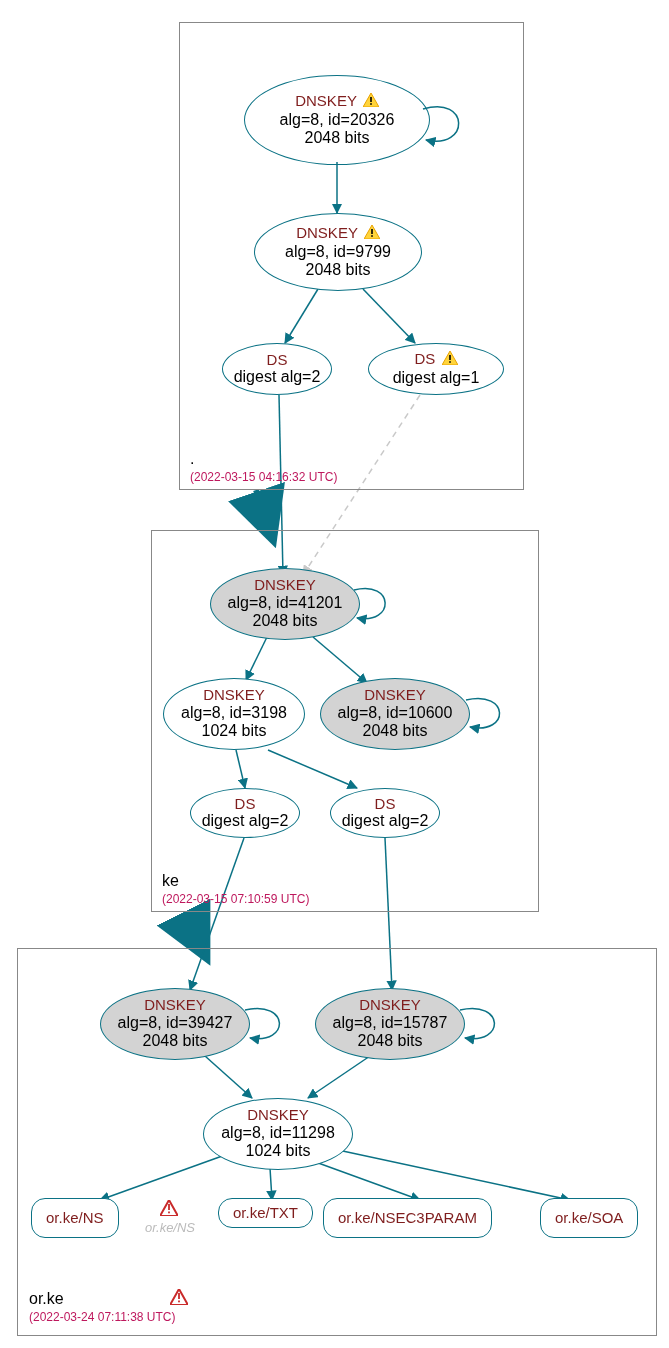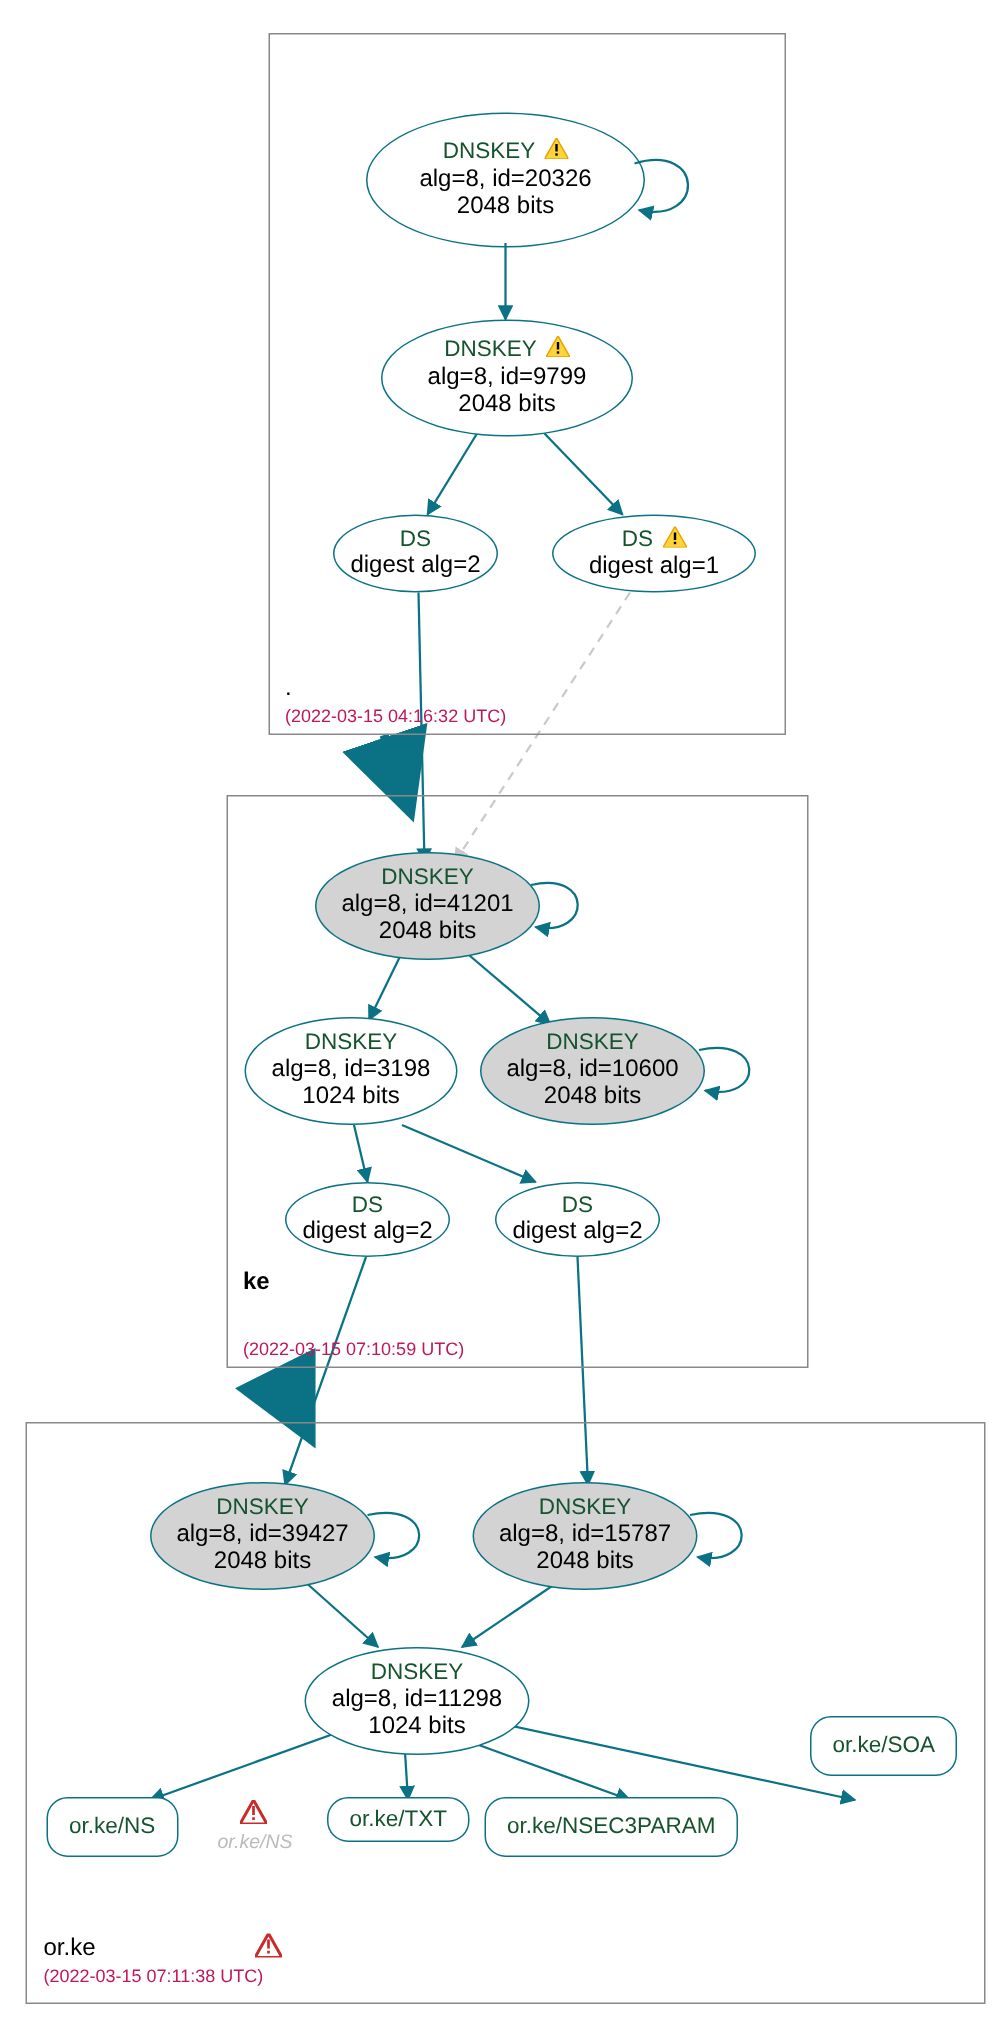--- a/index.html
+++ b/index.html
@@ -46,21 +46,21 @@
     padding: 5px;
     display: flex;
     align-items: center;
     justify-content: center;
   }
   .node.rrset {
     border-radius: 14px;
     padding: 0 14px;
     white-space: nowrap;
   }
-  .node-title { font-size: 15px; color: #14532d; line-height: 1.1; }
+  .node-title { font-size: 15px; color: #7f1d1d; line-height: 1.1; }
   .node-sub { font-size: 16px; color: #000; line-height: 1.15; }
   .icon-warn {
     display: inline-block;
     vertical-align: middle;
     margin-left: 2px;
   }
   .icon-err {
     display: inline-block;
     vertical-align: middle;
   }
@@ -190,21 +190,21 @@
           <path d="M8 0 L16 14 L0 14 Z" fill="#ffd43b" stroke="#e8a200"></path>
           <rect x="7.2" y="4" width="1.6" height="5" fill="#000"></rect>
           <rect x="7.2" y="10.2" width="1.6" height="1.6" fill="#000"></rect>
         </svg>
     </span>
   </div>
   <div class="node-sub">digest alg=1</div>
 </div>
 
 <div class="zone-box" style="left:151px; top:530px; width:388px; height:382px;"></div>
-<span class="zone-label" style="left:162px; top:846px;font-weight:bold;">ke</span>
+<span class="zone-label" style="left:162px; top:872px;">ke</span>
 <span class="zone-ts" style="left:162px; top:892px;">(2022-03-15 07:10:59 UTC)</span>
 
 <div class="node ellipse gray" style="left:210px; top:568px; width:150px; height:72px;">
   <div class="node-title">DNSKEY</div>
   <div class="node-sub">alg=8, id=41201</div>
   <div class="node-sub">2048 bits</div>
 </div>
 
 <div class="node ellipse" style="left:163px; top:678px; width:142px; height:72px;">
   <div class="node-title">DNSKEY</div>
@@ -223,21 +223,21 @@
   <div class="node-sub">digest alg=2</div>
 </div>
 
 <div class="node ellipse" style="left:330px; top:788px; width:110px; height:50px;">
   <div class="node-title">DS</div>
   <div class="node-sub">digest alg=2</div>
 </div>
 
 <div class="zone-box" style="left:17px; top:948px; width:640px; height:388px;"></div>
 <span class="zone-label" style="left:29px; top:1290px;">or.ke</span>
-<span class="zone-ts" style="left:29px; top:1310px;">(2022-03-15 07:11:38 UTC)</span>
+<span class="zone-ts" style="left:29px; top:1310px;">(2022-03-24 07:11:38 UTC)</span>
 <span class="icon-err" style="position:absolute; left:170px; top:1289px;">
   <svg width="18" height="16" viewBox="0 0 18 16">
       <path d="M9 0 L18 16 L0 16 Z" fill="#fff" stroke="#c92a2a" stroke-width="2"></path>
       <rect x="8.1" y="4" width="1.8" height="6" fill="#c92a2a"></rect>
       <rect x="8.1" y="11.5" width="1.8" height="1.8" fill="#c92a2a"></rect>
     </svg>
 </span>
 
 <div class="node ellipse gray" style="left:100px; top:988px; width:150px; height:72px;">
   <div class="node-title">DNSKEY</div>
@@ -271,15 +271,15 @@
 </span>
 
 <div class="node rrset" style="left:218px; top:1198px; height:30px;align-items:center;">
   <span class="node-title">or.ke/TXT</span>
 </div>
 
 <div class="node rrset" style="left:323px; top:1198px; height:40px;">
   <span class="node-title">or.ke/NSEC3PARAM</span>
 </div>
 
-<div class="node rrset" style="left:540px; top:1144px; height:40px;">
+<div class="node rrset" style="left:540px; top:1198px; height:40px;">
   <span class="node-title">or.ke/SOA</span>
 </div>
 
 </body></html>

